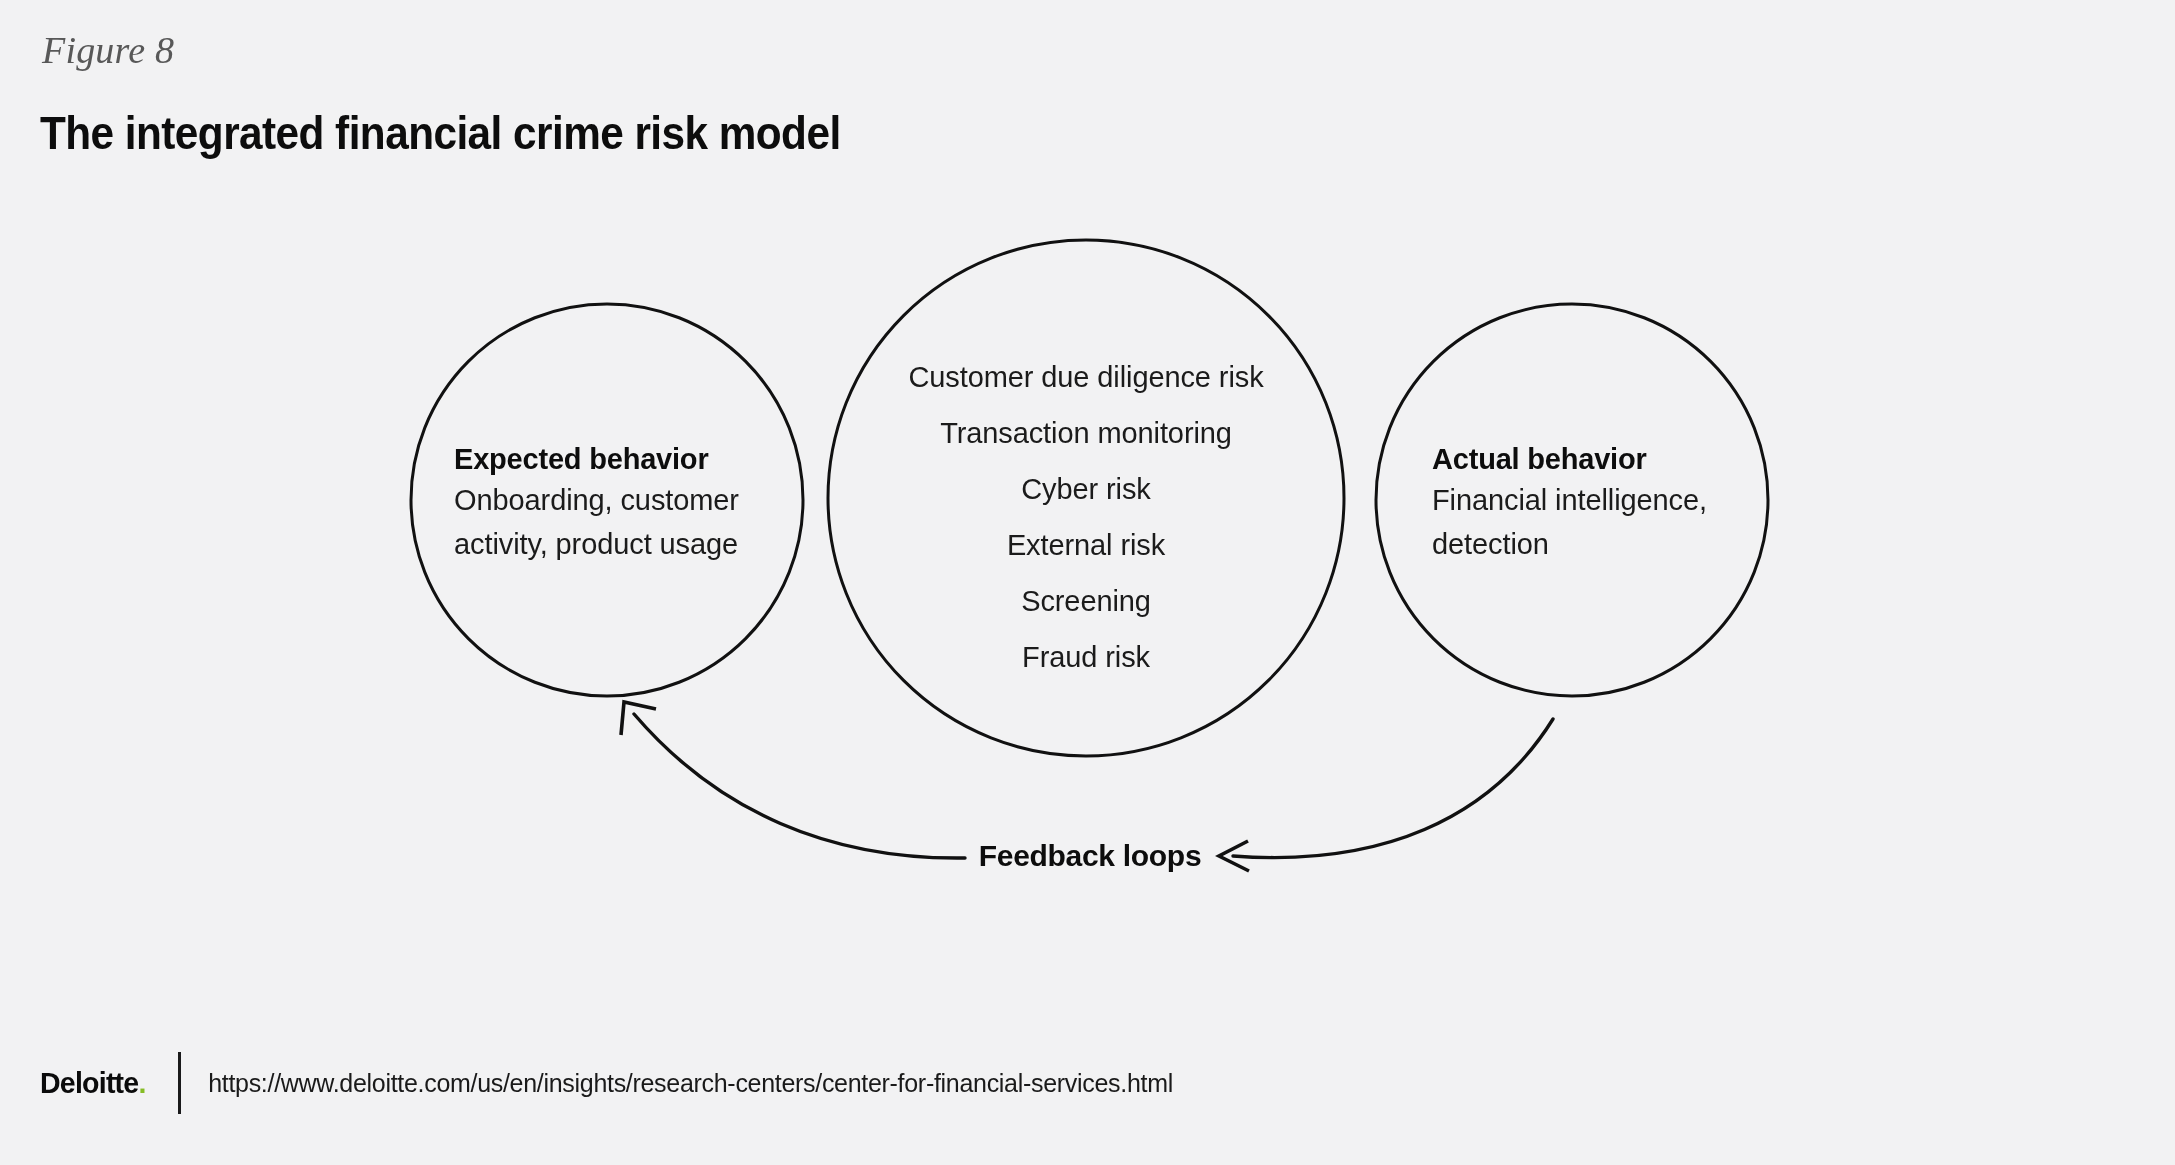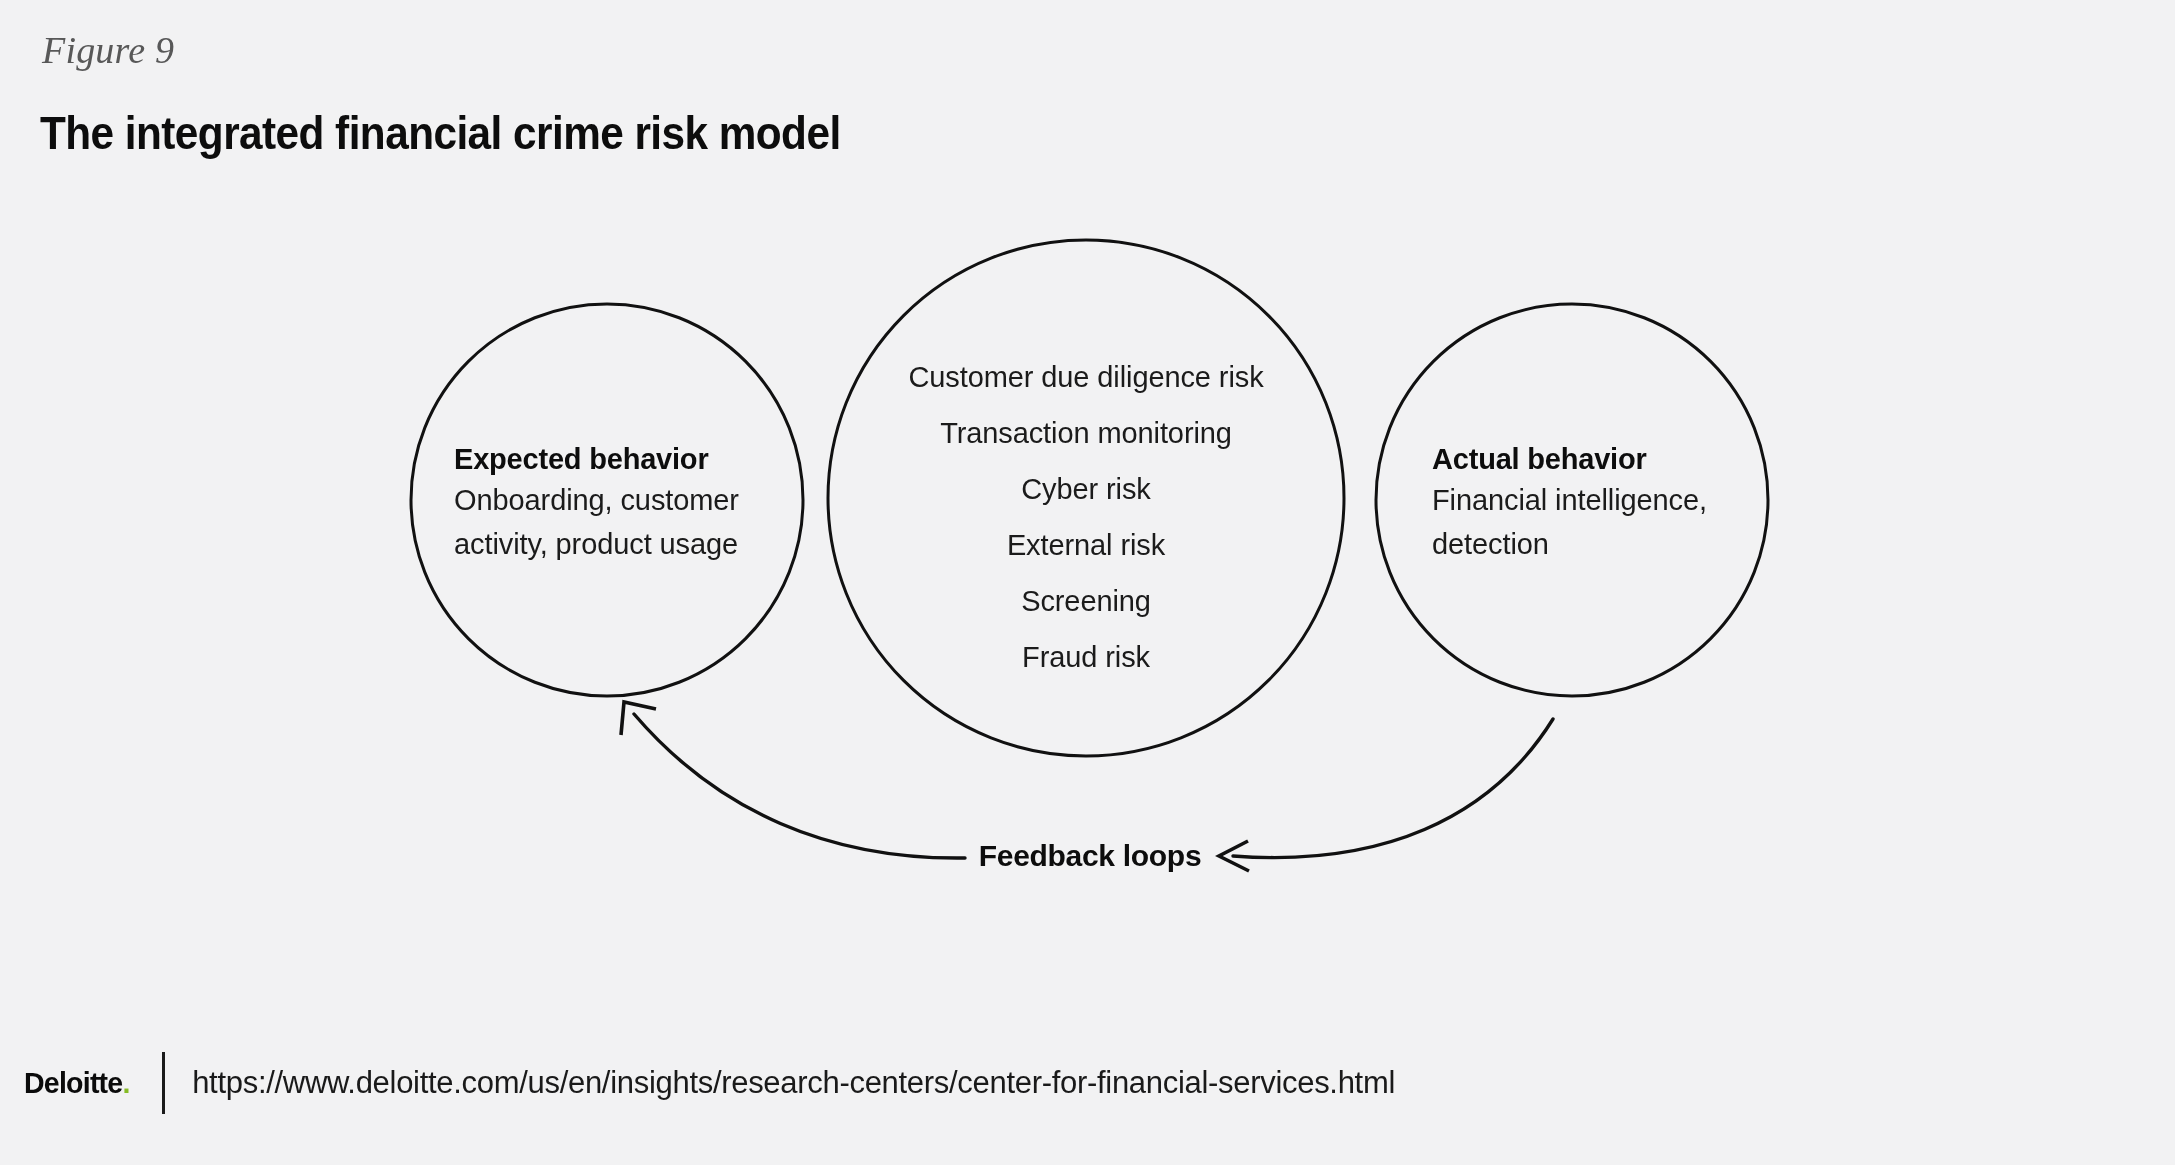--- a/index.html
+++ b/index.html
@@ -108,21 +108,21 @@
     position: absolute;
     left: 40px;
     top: 975px;
     font-size: 31px;
     color: #6d6d6d;
     letter-spacing: -0.2px;
     white-space: nowrap;
   }
   .brandrow {
     position: absolute;
-    left: 24px;
+    left: 40px;
     top: 1052px;
     display: flex;
     align-items: center;
     height: 62px;
     justify-content: center;
   }
   .deloitte-logo {
     font-family: "Liberation Sans", sans-serif;
     font-weight: bold;
     font-size: 30px;
@@ -138,32 +138,32 @@
   }
   .divider {
     width: 3px;
     height: 62px;
     background: #1a1a1a;
     margin-left: 27px;
     margin-right: 27px;
     flex: 0 0 auto;
   }
   .url {
-    font-size: 31px;
+    font-size: 25px;
     color: #1a1a1a;
     letter-spacing: -0.3px;
     white-space: nowrap;
   }
 </style>
 </head>
 <body>
 
 <div id="page">
 
-  <div class="fig-label">Figure 9</div>
+  <div class="fig-label">Figure 8</div>
   <div class="fig-title">The integrated financial crime risk model</div>
 
   <svg id="diagram" viewBox="0 0 2175 960">
 
     <circle class="circ" cx="607" cy="500" r="196"></circle>
     <circle class="circ" cx="1086" cy="498" r="258"></circle>
     <circle class="circ" cx="1572" cy="500" r="196"></circle>
 
     <text class="side-ttl" x="454" y="469">Expected behavior</text>
     <text class="side-body" x="454" y="510">Onboarding, customer</text>

